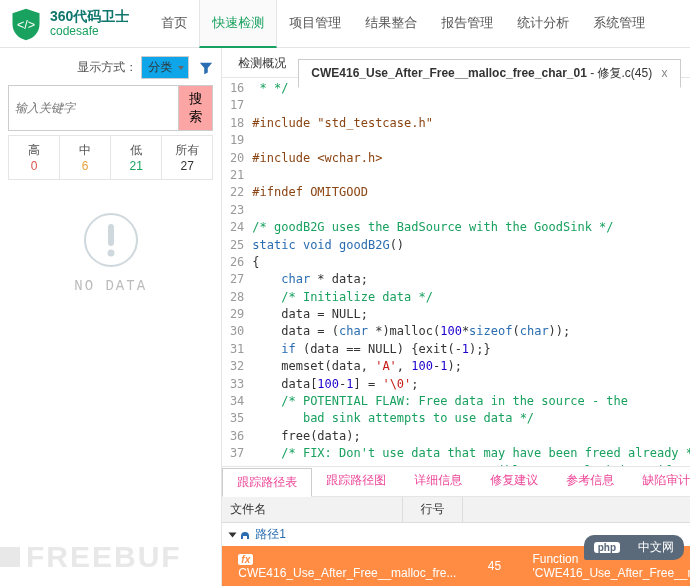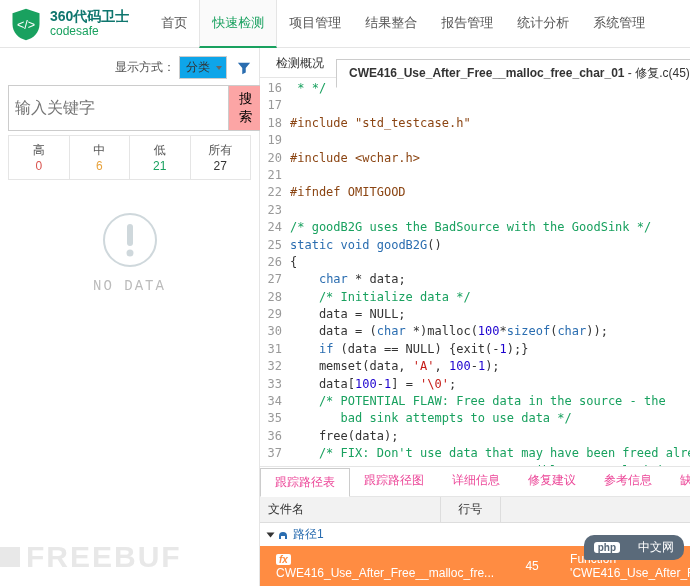--- a/index.html
+++ b/index.html
@@ -20,21 +20,21 @@
 .left { width: 260px; border-right: 1px solid #e5e5e5; padding: 8px; display:flex; flex-direction:column; }
 .right { flex: 1; display: flex; flex-direction: column; }
 
 .display-row { display: flex; align-items: center; justify-content: flex-end; margin-bottom: 6px; }
 .display-label { margin-right: 4px; color:#555;}
 .sel { border: 1px solid #ccc; padding: 2px 16px 2px 6px; font-size: 12px; position: relative; background:#0ea5e9; cursor:pointer; }
 .sel::after { content:""; position:absolute; right:4px; top:50%; width:0;height:0;border-left:3px solid transparent;border-right:3px solid transparent;border-top:4px solid #666; transform:translateY(-50%);}
 .funnel { width:14px;height:14px; margin-left:10px; cursor:pointer;}
 
 .search-row { display:flex; margin-bottom:4px; }
-.search-input { flex:1; border:1px solid #ccc; padding:4px 6px; font-size:16px; outline:none;}
+.search-input { flex:1; border:1px solid #ccc; padding:4px 6px; font-size:12px; outline:none;font-style:italic;}
 .search-btn { border:1px solid #ccc; border-left:none; padding:4px 10px; background:#fca5a5; cursor:pointer; }
 
 .counts { display:flex; border:1px solid #e5e5e5; }
 .count { flex:1; text-align:center; padding:6px 0; border-right:1px solid #e5e5e5; cursor:pointer;}
 .count:last-child{border-right:none;}
 .count-label{font-size:12px;color:#555;}
 .c-high{color:#d9534f;}
 .c-med{color:#e8a33d;}
 .c-low{color:#19a15f;}
 .c-all{color:#333;}

